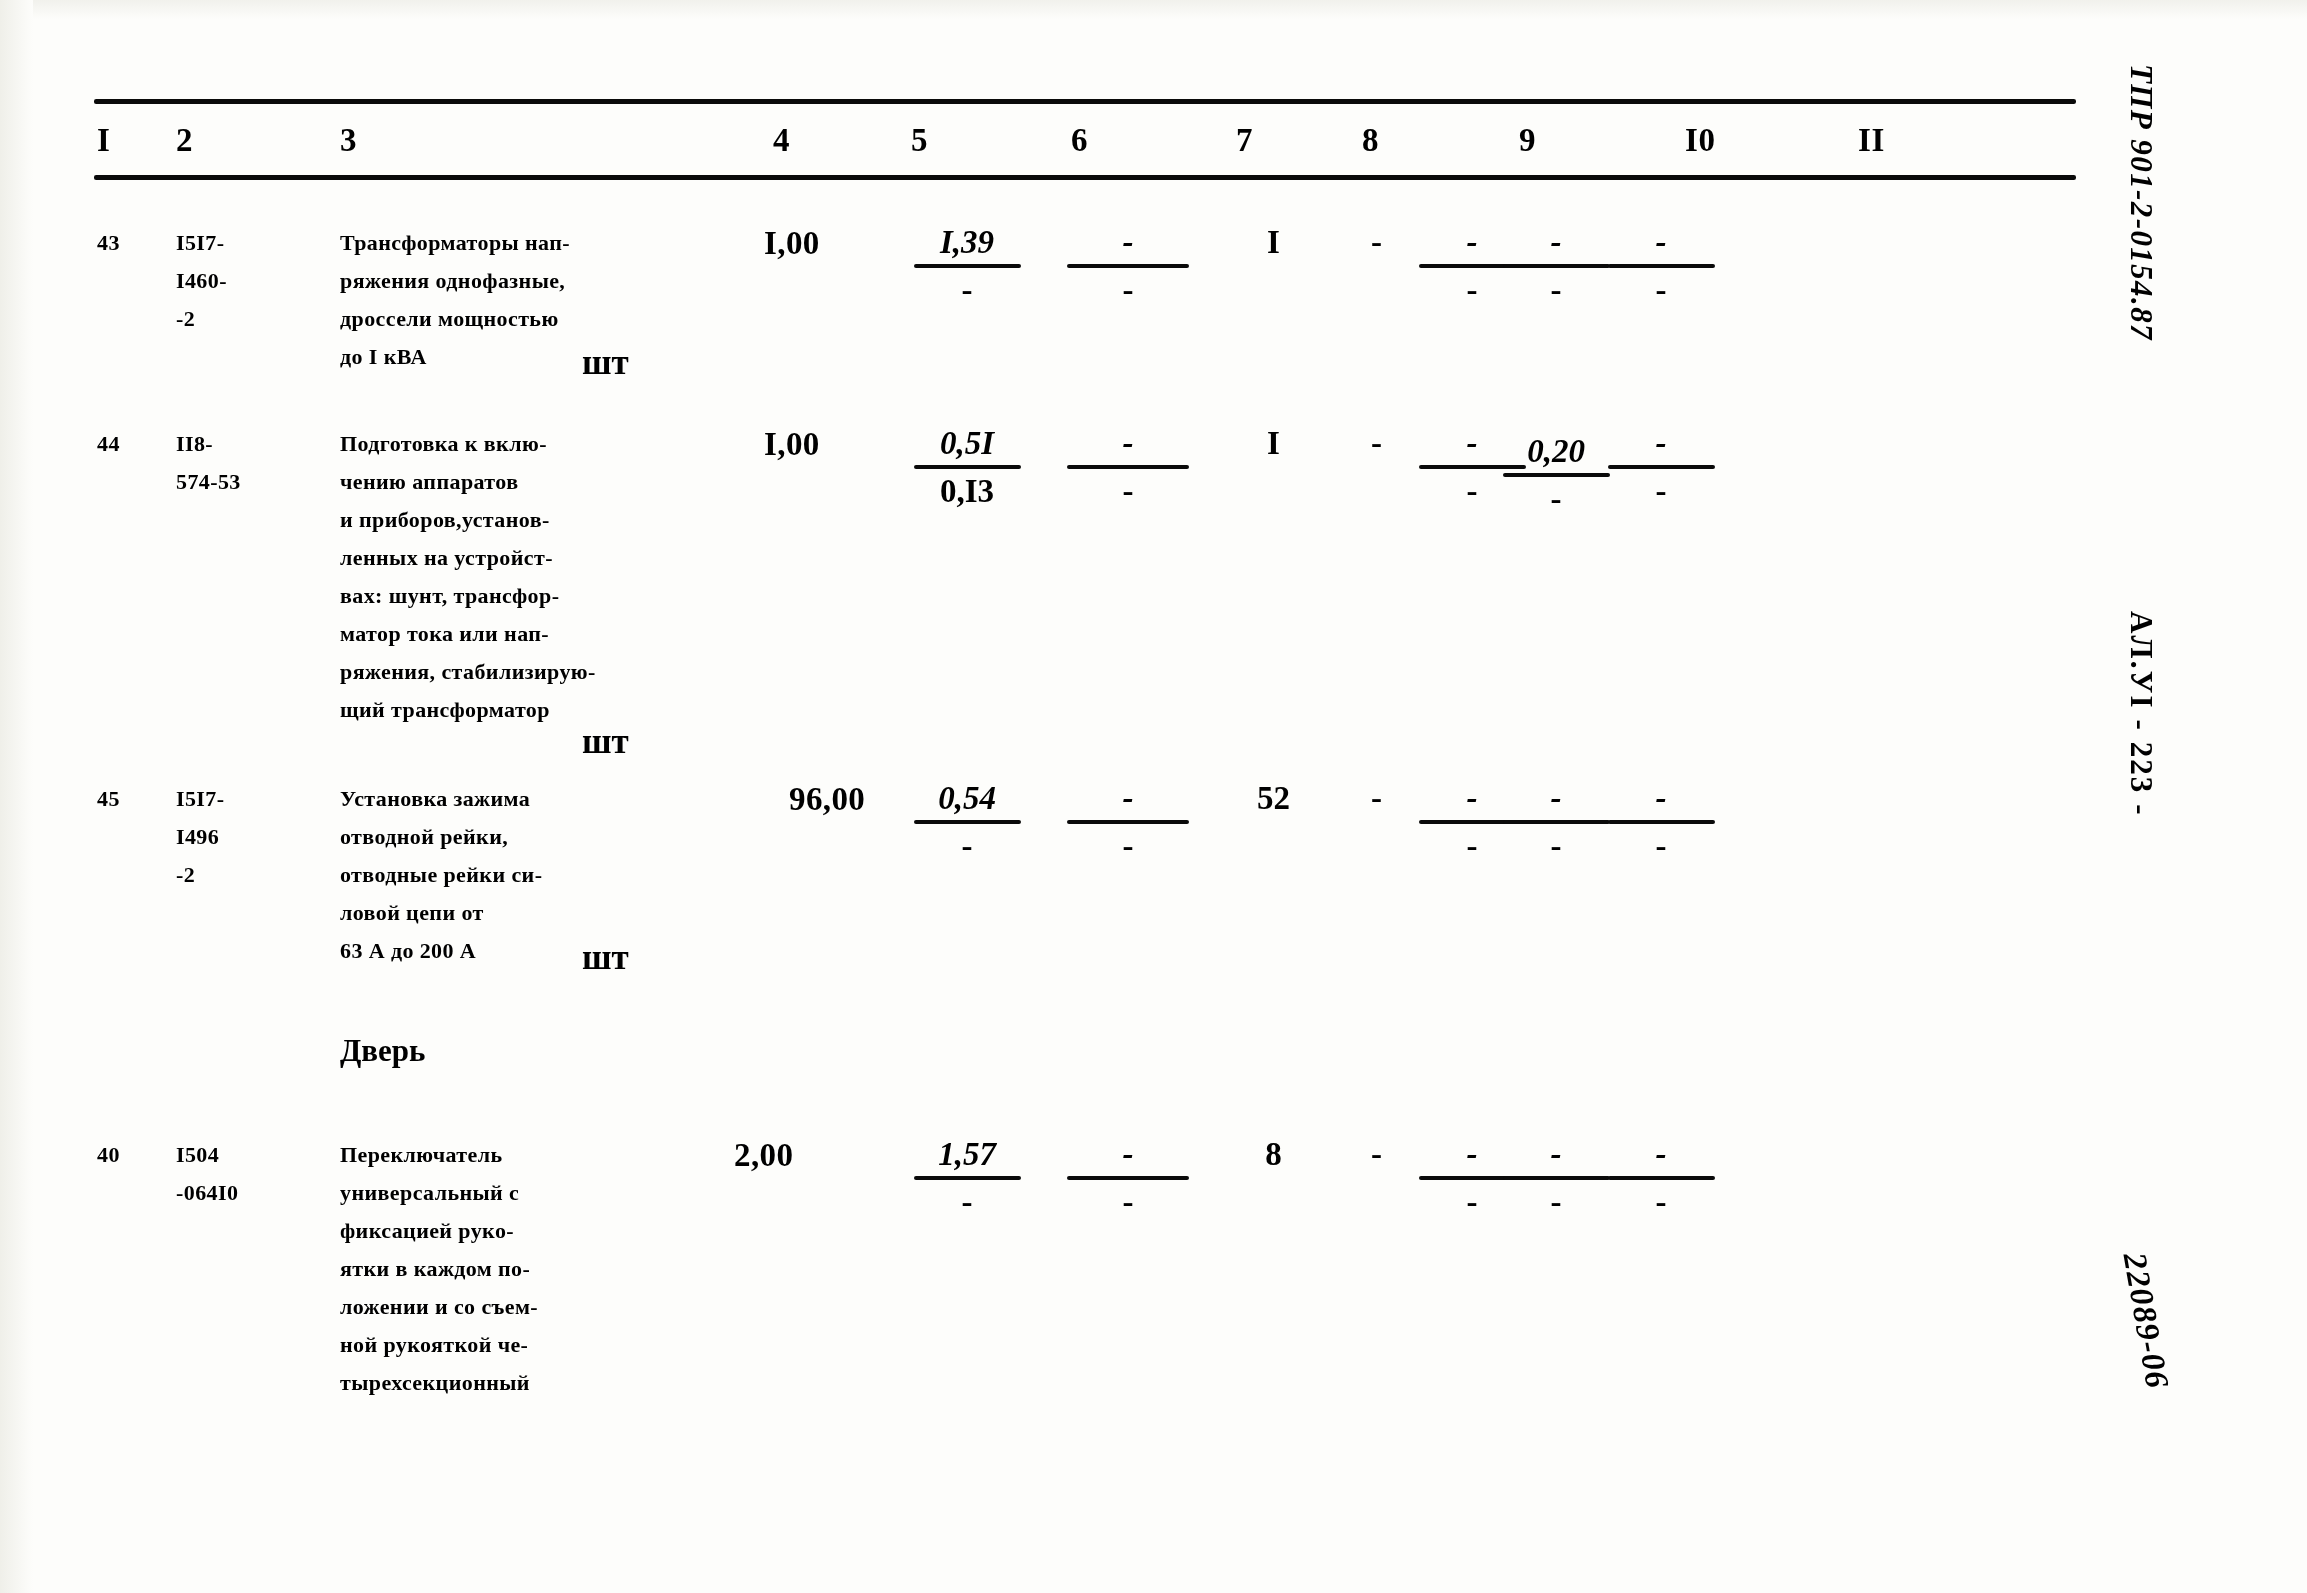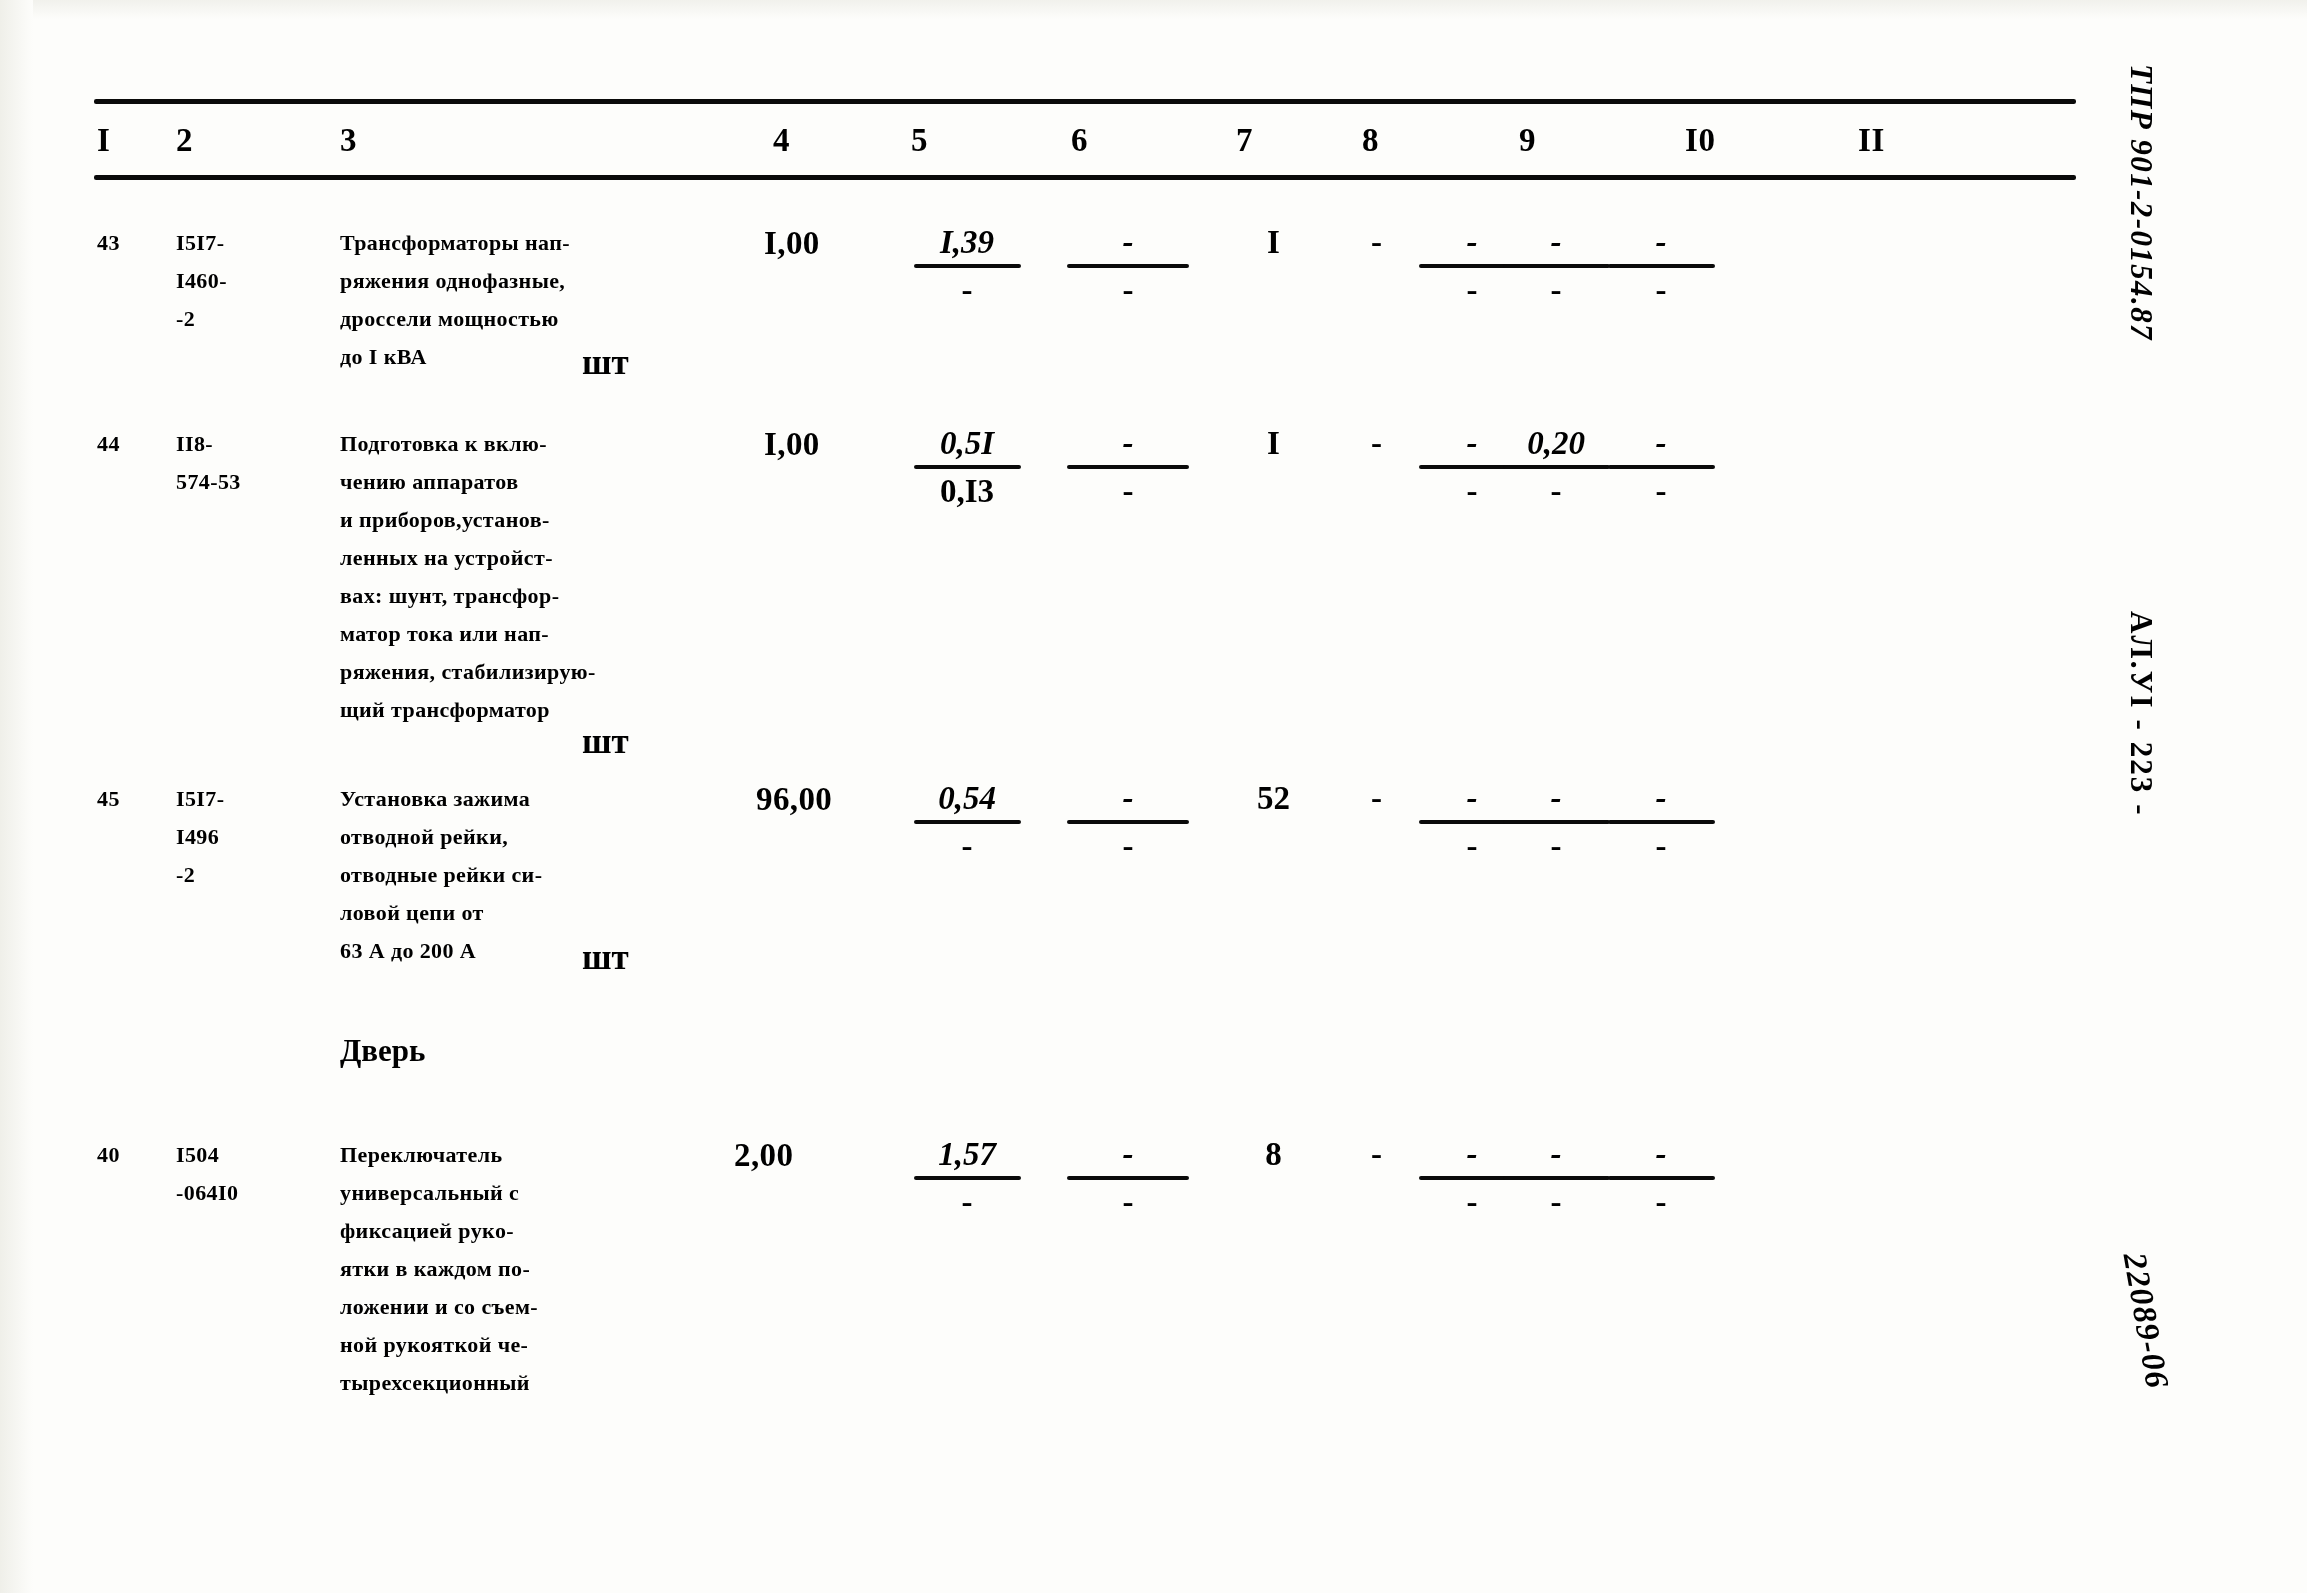--- a/index.html
+++ b/index.html
@@ -272,21 +272,21 @@
       <span class="bar"></span>
       <span class="bot-val">-</span>
     </div>
     <div class="plain col7" style="top:0;">I</div>
     <div class="plain col8" style="top:0;">-</div>
     <div class="frac fw-narrow col9" style="top:0;">
       <span class="top-val">-</span>
       <span class="bar"></span>
       <span class="bot-val">-</span>
     </div>
-    <div class="frac fw-narrow col10" style="top:0;">
+    <div class="frac fw-narrow col10" style="top:8px;">
       <span class="top-val">0,20</span>
       <span class="bar"></span>
       <span class="bot-val">-</span>
     </div>
     <div class="frac fw-narrow col11" style="top:0;">
       <span class="top-val">-</span>
       <span class="bar"></span>
       <span class="bot-val">-</span>
     </div>
   </div>
@@ -295,21 +295,21 @@
     <div class="cell idx">45</div>
     <div class="cell code">I5I7-
 I496
 -2</div>
     <div class="cell descr">Установка зажима
 отводной рейки,
 отводные рейки си-
 ловой цепи от
 63 А до 200 А</div>
     <div class="unit" style="top:158px;">шт</div>
-    <div class="cell num qty" style="left:756px;">96,00</div>
+    <div class="cell num qty" style="left:789px;">96,00</div>
 
     <div class="frac fw-narrow col5" style="top:0;">
       <span class="top-val">0,54</span>
       <span class="bar"></span>
       <span class="bot-val">-</span>
     </div>
     <div class="frac fw-wide col6" style="top:0;">
       <span class="top-val">-</span>
       <span class="bar"></span>
       <span class="bot-val">-</span>

